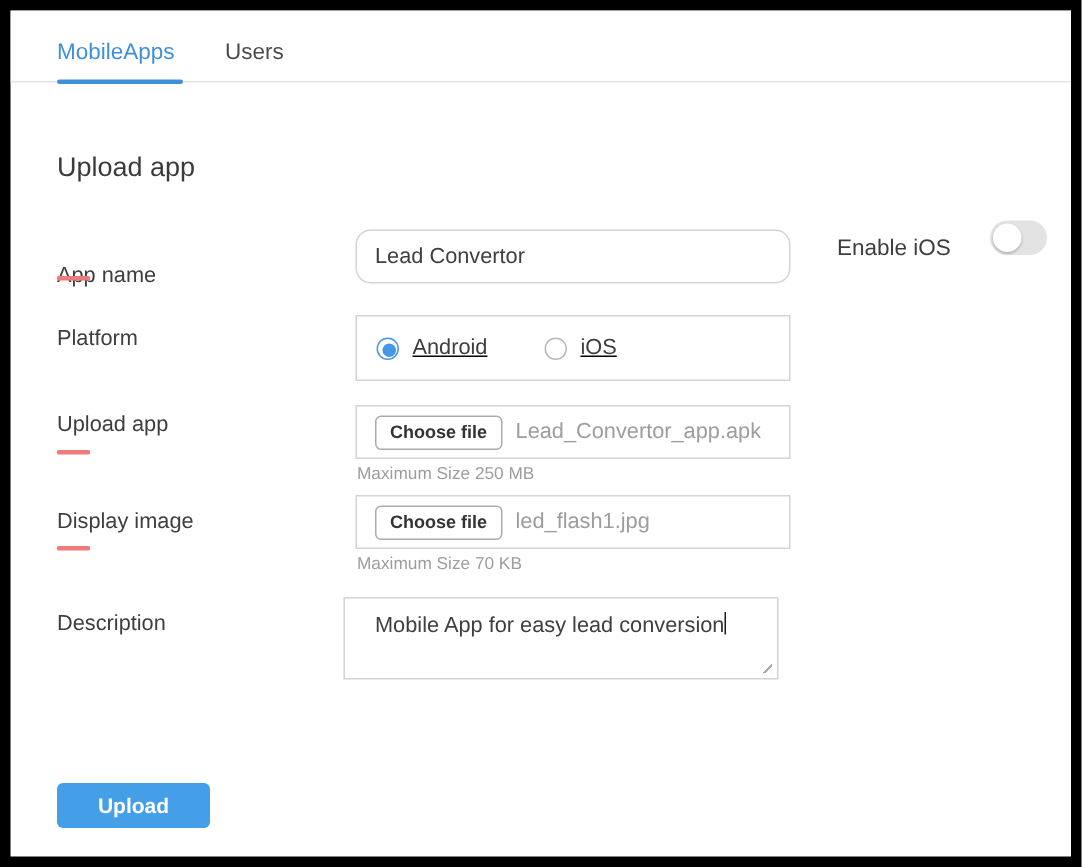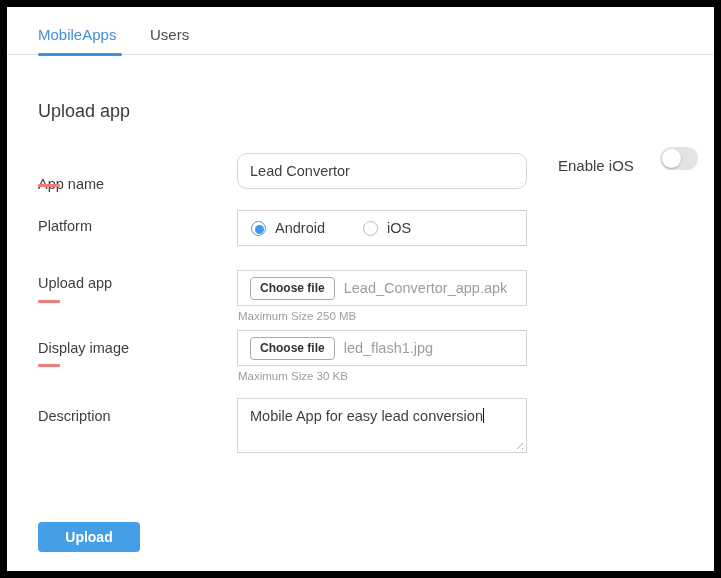--- a/index.html
+++ b/index.html
@@ -21,39 +21,39 @@
 
   .text-input { position:absolute; left:230px; width:290px; height:36px; border:1px solid #d4d4d4; background:#fff;
                 font-family:"Liberation Sans", sans-serif; font-size:14.5px; color:#3f3f3f; padding:0 12px; outline:none; }
 
   
   .enable-label { position:absolute; left:551px; top:150px; font-size:15px; color:#3e3e3e; }
   .toggle { position:absolute; left:653px; top:140px; width:38px; height:23px; border-radius:12px; background:#e3e3e3; cursor:pointer; }
   .knob { position:absolute; left:2px; top:2px; width:19px; height:19px; border-radius:50%; background:#fff; box-shadow:0 1px 2px rgba(0,0,0,.25); }
 
   
-  .radio-row { position:absolute; left:230px; top:203px; width:290px; height:36px; border:1px solid #d4d4d4; display:flex; align-items:center; }
+  .radio-row { position:absolute; left:230px; top:203px; width:290px; height:44px; border:1px solid #d4d4d4; display:flex; align-items:center;text-decoration:underline; }
   .radio-opt { display:flex; align-items:center; cursor:pointer; }
   .radio-opt.first { margin-left:13px; }
   .radio-opt.second { margin-left:38px; }
   .radio-circle { width:15px; height:15px; border-radius:50%; border:1px solid #b9b9b9; background:#fff; position:relative; }
   .radio-circle.checked { border-color:#4598e5; }
   .radio-circle.checked::after { content:""; position:absolute; left:3px; top:3px; width:9px; height:9px; border-radius:50%; background:#4598e5; }
   .radio-text { margin-left:9px; font-size:14.5px; color:#3e3e3e; }
 
   
   .file-box { position:absolute; left:230px; width:290px; height:36px; border:1px solid #d4d4d4; display:flex; align-items:center; }
   .choose-btn { margin-left:12px; height:23px; padding:0 9px; font-family:"Liberation Sans", sans-serif; font-size:12px; color:#333;
                 background:#fff; border:1px solid #ababab; border-radius:4px; cursor:pointer; line-height:21px;font-weight:bold; }
   .file-name { margin-left:9px; font-size:14.5px; color:#9d9d9d; white-space:nowrap; overflow:hidden; }
   .hint { position:absolute; left:231px; font-size:11.5px; color:#9d9d9d; }
 
   
-  .textarea { position:absolute; left:230px; top:391px; width:290px; height:55px; border:1px solid #d4d4d4; background:#fff;
-              font-size:14.5px; color:#3f3f3f; padding:9px 12px; cursor:text; }
+  .textarea { position:absolute; left:222px; top:391px; width:290px; height:55px; border:1px solid #d4d4d4; background:#fff;
+              font-size:14.5px; color:#3f3f3f; padding:9px 20px; cursor:text; }
   .caret { display:inline-block; width:1px; height:15px; background:#1a1a1a; vertical-align:-2px; }
   .resize-handle { position:absolute; right:3px; bottom:3px; width:9px; height:9px;
                    background:repeating-linear-gradient(135deg, #a8a8a8 0 1px, transparent 1px 4px);
                    clip-path:polygon(100% 0, 100% 100%, 0 100%); }
 
   .upload-btn { position:absolute; left:31px; top:515px; width:102px; height:30px; background:#459fe8; color:#fff;
                 font-family:"Liberation Sans", sans-serif; font-size:14px; font-weight:600; border:none; border-radius:4px; cursor:pointer; }
 </style>
 </head>
 <body>
@@ -96,21 +96,21 @@
     <span class="file-name">Lead_Convertor_app.apk</span>
   </div>
   <div class="hint" style="top:303px;">Maximum Size 250 MB</div>
 
   <div class="field-label" style="top:333px;">Display image</div>
   <div class="req-line" style="top:357px;"></div>
   <div class="file-box" style="top:323px;">
     <button class="choose-btn">Choose file</button>
     <span class="file-name">led_flash1.jpg</span>
   </div>
-  <div class="hint" style="top:363px;">Maximum Size 30 KB</div>
+  <div class="hint" style="top:363px;">Maximum Size 70 KB</div>
 
   <div class="field-label" style="top:401px;">Description</div>
   <div class="textarea">
     <span>Mobile App for easy lead conversion</span><span class="caret"></span>
     <div class="resize-handle"></div>
   </div>
 
   <button class="upload-btn">Upload</button>
 
 </div>

